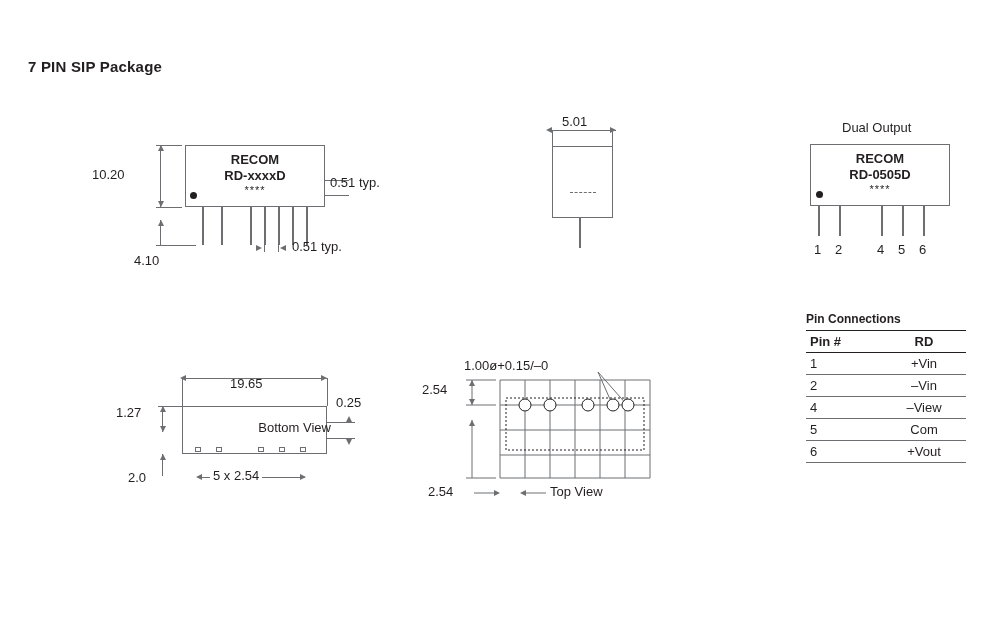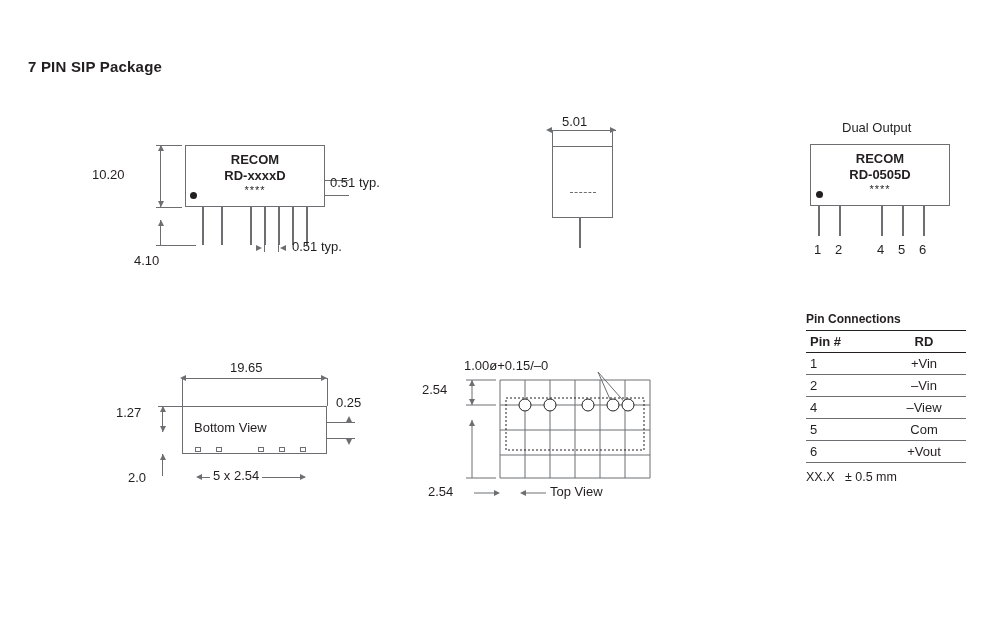--- a/index.html
+++ b/index.html
@@ -208,24 +208,24 @@
   </div>
 
 
   <div class="abs" style="left:150px; top:360px; width:290px; height:160px;">
 
     <div class="abs ln hline" style="left:32px; top:18px; width:145px;"></div>
     <div class="abs arr arr-l" style="left:30px; top:15px;"></div>
     <div class="abs arr arr-r" style="left:171px; top:15px;"></div>
     <div class="abs ln vline" style="left:32px; top:18px; height:28px;"></div>
     <div class="abs ln vline" style="left:177px; top:18px; height:28px;"></div>
-    <div class="abs txt" style="left:80px; top:0px;">19.65</div>
+    <div class="abs txt" style="left:80px; top:16px;">19.65</div>
 
     <div class="abs body-rect" style="left:32px; top:46px; width:145px; height:48px;"></div>
-    <div class="abs txt" style="left:44px; top:60px; width:149px; text-align:left;">Bottom View</div>
+    <div class="abs txt" style="left:32px; top:60px; width:149px; text-align:right;">Bottom View</div>
 
     <div class="abs" style="left:45px;  top:87px; width:6px; height:5px; border:1px solid #6d6e71; box-sizing:border-box;"></div>
     <div class="abs" style="left:66px;  top:87px; width:6px; height:5px; border:1px solid #6d6e71; box-sizing:border-box;"></div>
     <div class="abs" style="left:108px; top:87px; width:6px; height:5px; border:1px solid #6d6e71; box-sizing:border-box;"></div>
     <div class="abs" style="left:129px; top:87px; width:6px; height:5px; border:1px solid #6d6e71; box-sizing:border-box;"></div>
     <div class="abs" style="left:150px; top:87px; width:6px; height:5px; border:1px solid #6d6e71; box-sizing:border-box;"></div>
 
     <div class="abs ln vline" style="left:12px; top:46px; height:26px;"></div>
     <div class="abs ln hline" style="left:8px; top:46px; width:26px;"></div>
     <div class="abs arr arr-u" style="left:9.5px; top:46px;"></div>
@@ -322,16 +322,15 @@
         <tr>
           <td>5</td>
           <td class="c2">Com</td>
         </tr>
         <tr>
           <td>6</td>
           <td class="c2">+Vout</td>
         </tr>
       </tbody>
     </table>
-    <div class="tol">XX.X   ± 0.5 mm</div>
   </div>
 
 </div>
 
 </body></html>

